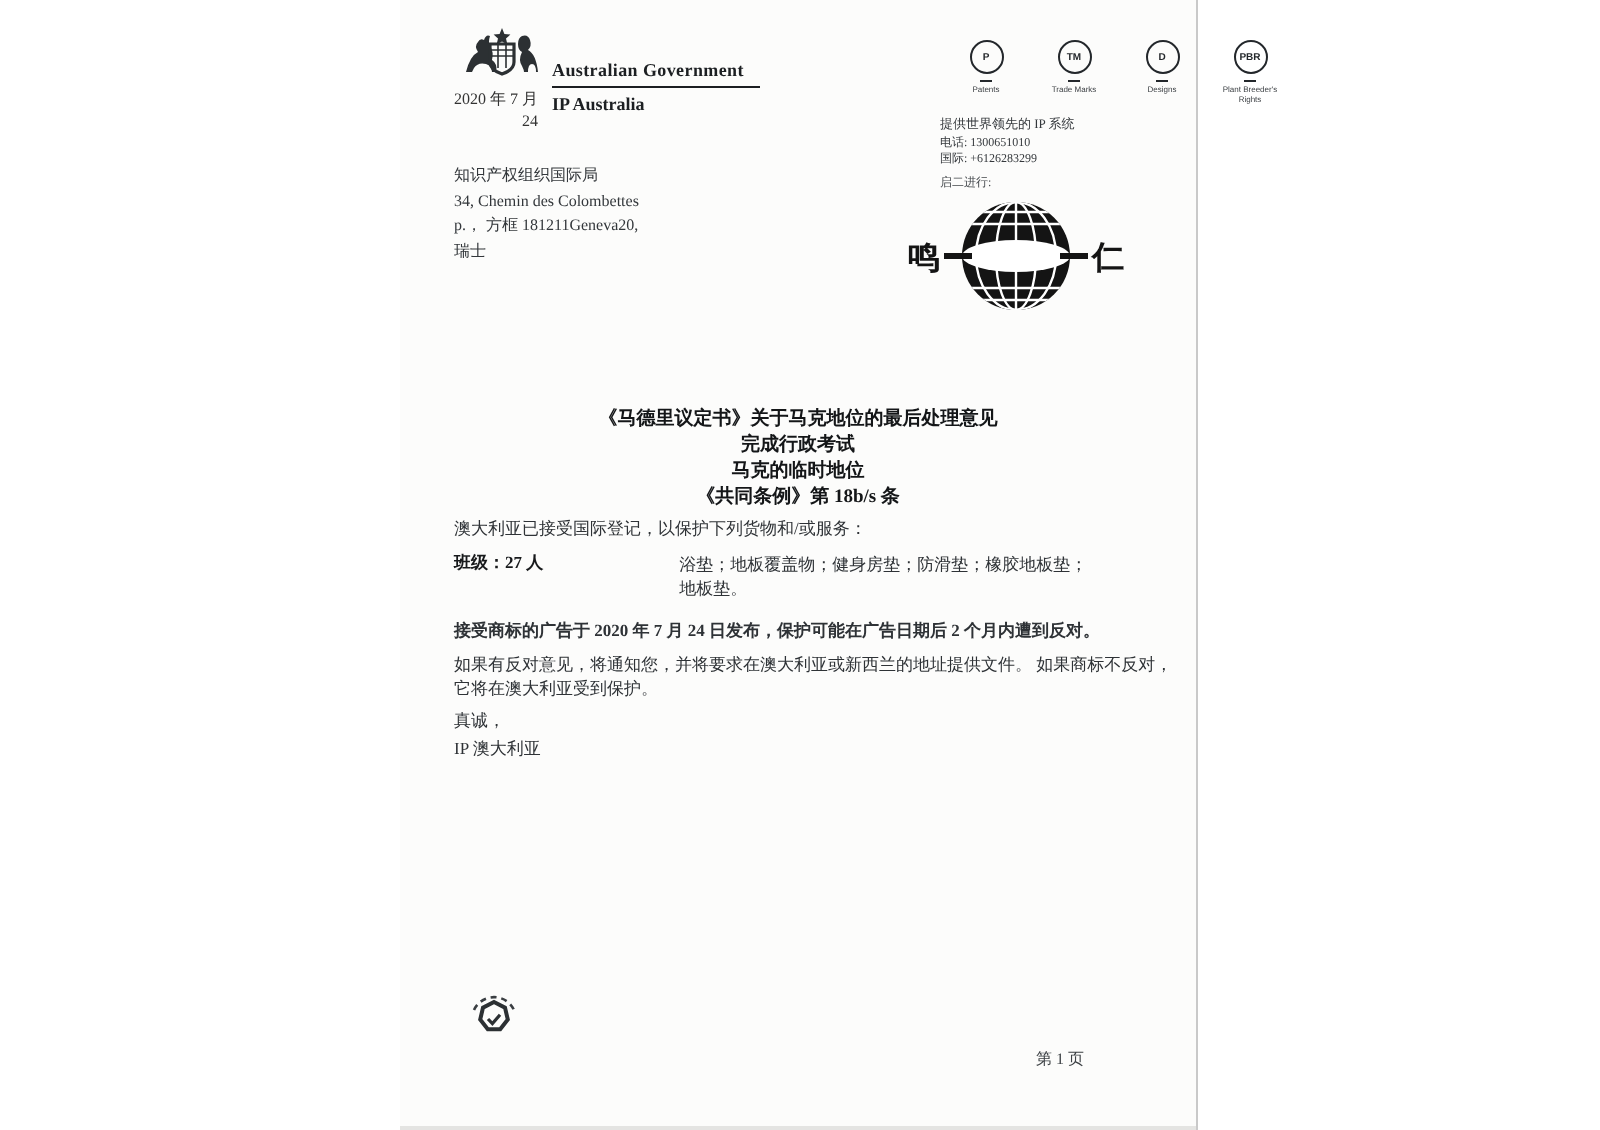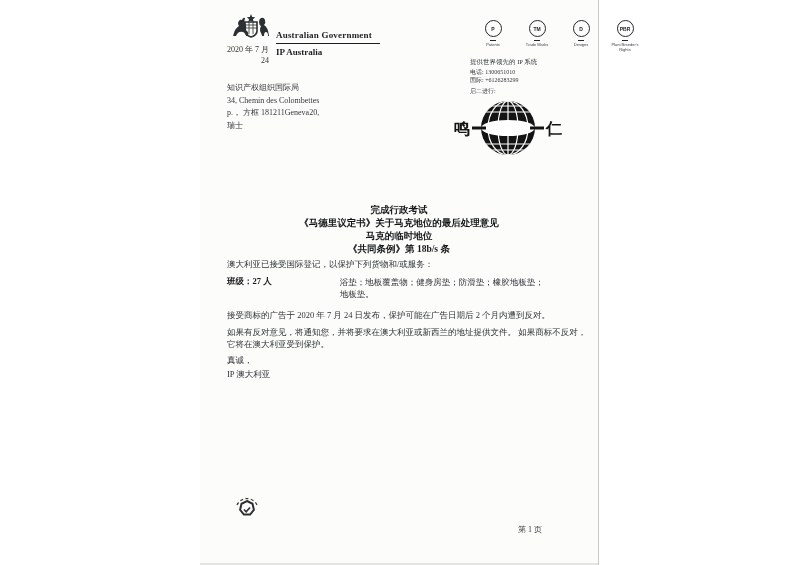--- a/index.html
+++ b/index.html
@@ -47,21 +47,21 @@
 
   
   .titleblock{position:absolute;left:0;top:204px;width:398px;text-align:center;
               font-size:9.5px;font-weight:bold;color:#141618;line-height:13px;}
 
   
   .body-intro{position:absolute;left:27px;top:259px;width:352px;font-size:8.5px;color:#2e3236;}
   .classrow{position:absolute;left:27px;top:276px;width:352px;display:flex;font-size:8.5px;color:#2e3236;gap:12px;}
   .classlabel{width:103px;font-weight:bold;color:#17191b;}
   .goods{width:245px;line-height:12px;}
-  .adpara{position:absolute;left:27px;top:310px;width:360px;font-size:8.5px;color:#2e3236;line-height:11.5px;}
+  .adpara{position:absolute;left:27px;top:310px;width:360px;font-size:8.5px;color:#2e3236;line-height:11.5px;font-weight:bold;}
   .opppara{position:absolute;left:27px;top:327px;width:363px;font-size:8.5px;color:#2e3236;line-height:11.5px;}
   .closing{position:absolute;left:27px;top:355px;font-size:8.5px;color:#2e3236;}
   .signature{position:absolute;left:27px;top:369px;font-size:8.5px;color:#2e3236;}
 
   
   .stamp{position:absolute;left:34px;top:496px;}
   .pagenum{position:absolute;left:318px;top:524px;font-size:8px;color:#3c4044;}
 </style>
 </head>
 <body>
@@ -153,22 +153,22 @@
 
     <div class="address">
       <div>知识产权组织国际局</div>
       <div>34, Chemin des Colombettes</div>
       <div>p.， 方框 181211Geneva20,</div>
       <div>瑞士</div>
     </div>
 
 
     <div class="titleblock">
+      <div>《马德里议定书》关于马克地位的最后处理意见</div>
       <div>完成行政考试</div>
-      <div>《马德里议定书》关于马克地位的最后处理意见</div>
       <div>马克的临时地位</div>
       <div>《共同条例》第 18b/s 条</div>
     </div>
 
     <div class="body-intro">澳大利亚已接受国际登记，以保护下列货物和/或服务：</div>
     <div class="classrow">
       <div class="classlabel">班级：27 人</div>
       <div class="goods">
         <div>浴垫；地板覆盖物；健身房垫；防滑垫；橡胶地板垫；</div>
         <div>地板垫。</div>

